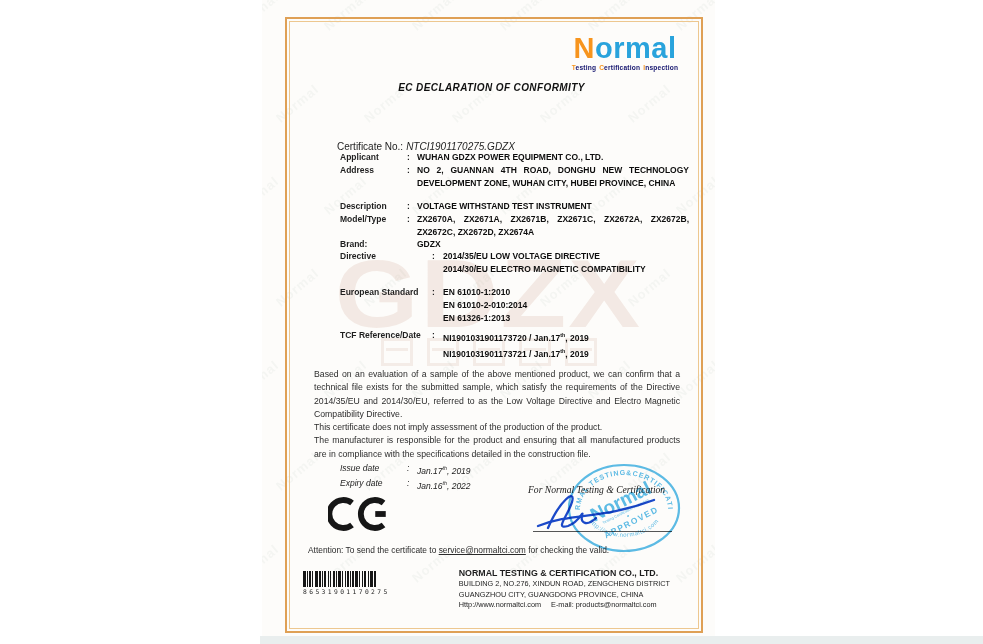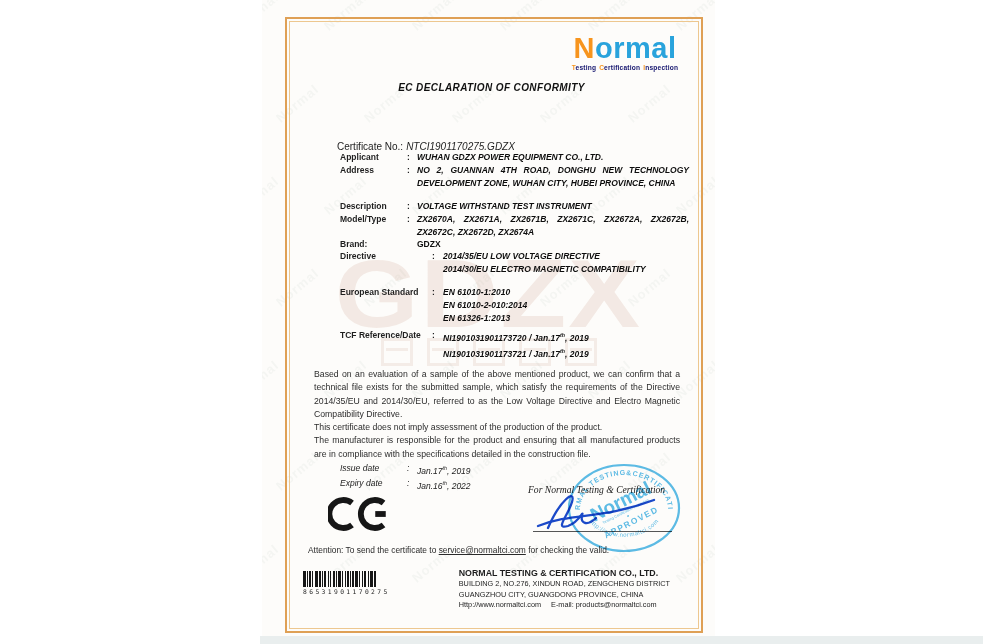--- a/index.html
+++ b/index.html
@@ -29,21 +29,21 @@
   .title{position:absolute;top:82px;left:0;width:100%;text-align:center;font-size:10px;font-weight:700;
          font-style:italic;letter-spacing:.4px;color:#101010;padding-left:6px;box-sizing:border-box;}
   .cert-no{position:absolute;top:141px;left:75px;font-size:10px;}
   .cn-val{font-style:italic;margin-left:3px;}
   
   .row{position:absolute;left:78px;right:26px;display:grid;font-size:8.5px;line-height:13px;}
   .row.ga{grid-template-columns:67px 10px 1fr;}
   .row.gb{grid-template-columns:92px 11px 1fr;}
   .row .lbl{font-weight:700;color:#1f1f1f;}
   .row .col{font-weight:700;}
-  .row .val{font-weight:700;font-style:italic;color:#0d0d0d;}
+  .row .val{font-weight:700;color:#0d0d0d;}
   .row .val.just{text-align:justify;}
   .daterow .lbl,.daterow .col,.daterow .val{font-weight:400;font-style:italic;color:#1c1c1c;}
   .sup{font-size:62%;vertical-align:super;}
   
   .statement{position:absolute;top:368px;left:52px;width:366px;font-size:8.7px;line-height:13.3px;
              text-align:justify;color:#2c2c2c;}
   .statement p{margin:0;}
   
   .ce{position:absolute;top:491px;left:66px;}
   

